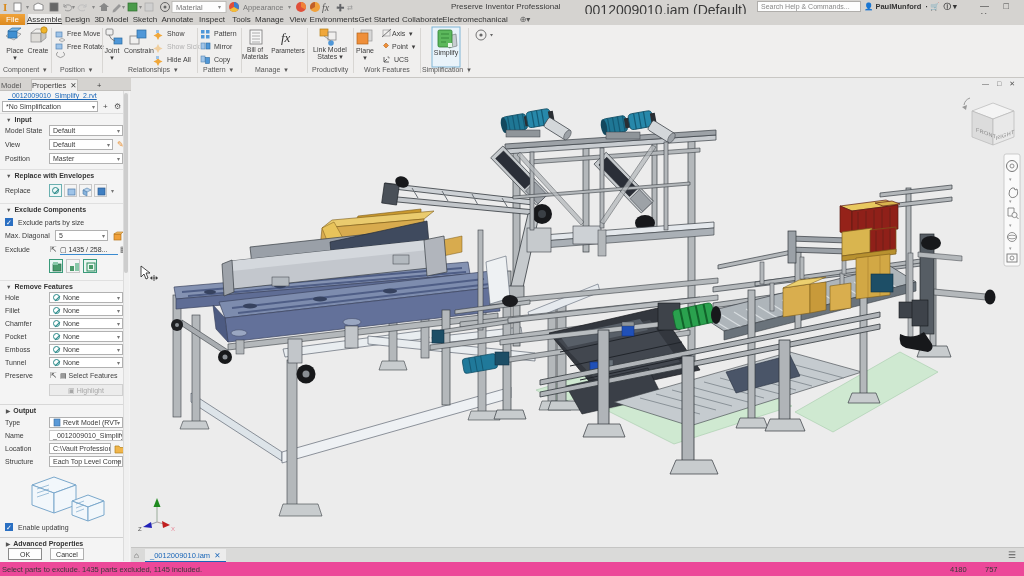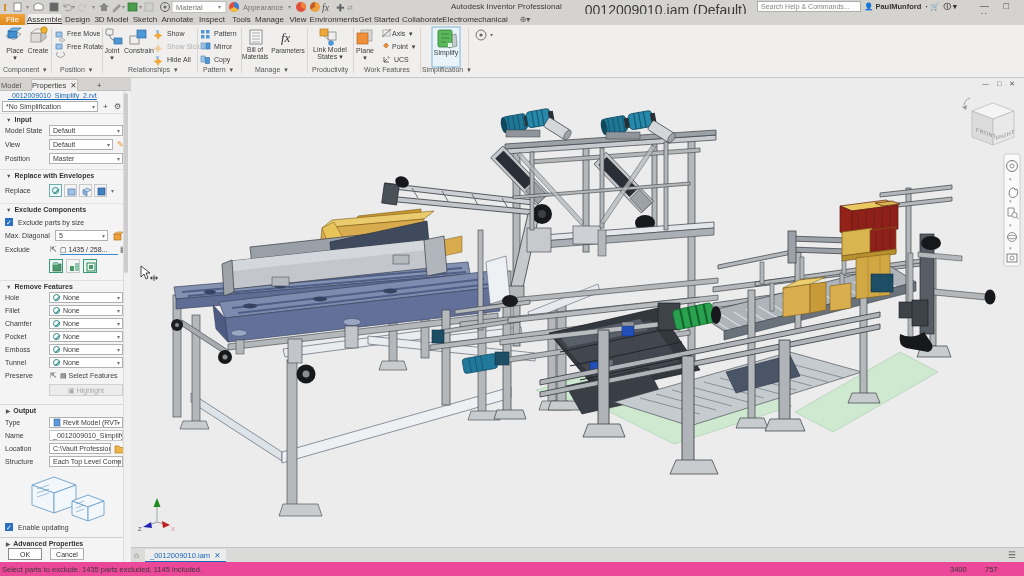--- a/index.html
+++ b/index.html
@@ -84,21 +84,21 @@
  <circle cx="301" cy="7" r="5" fill="#e04f3a"></circle>
     <path d="M301 2 a5 5 0 0 1 4.3 7.5 l-4.3 -2.5 z" fill="#f0833a"></path>
  <circle cx="315" cy="7" r="5" fill="#f0a03a"></circle>
     <path d="M315 2 a5 5 0 0 0 -4.3 7.5 l4.3 -2.5 z" fill="#c05f2a"></path>
  <text x="322" y="11" font-family="Liberation Serif,serif" font-style="italic" font-size="10" fill="#555">fx</text>
  <g font-size="7" fill="#999">
       <text x="336" y="10">➕</text>
       <text x="347" y="10">⇄</text>
     </g>
 </svg>
-<div class="abs" id="apptitle">Autodesk Inventor Professional</div>
+<div class="abs" id="apptitle">Preserve Inventor Professional</div>
 <div class="abs" id="doctitle">_0012009010.iam (Default)</div>
 <div class="abs" id="search">Search Help &amp; Commands...</div>
 <div class="abs" id="user">👤 PaulMunford &nbsp;· 🛒 &nbsp;ⓘ ▾</div>
 <div class="abs" id="winbtns">— □ ✕</div>
 
 <div class="abs" id="tabrow"></div>
 <div class="rtab abs" id="filetab" style="top:14px;width:25px;">File</div>
 <div class="rtab abs activetab" style="left:28px;top:14px;width:33px;text-decoration:underline;">Assemble</div>
 <div class="rtab abs" style="left:62px;top:14px;width:31px;">Design</div>
 <div class="rtab abs" style="left:94px;top:14px;width:35px;text-align:right;">3D Model</div>
@@ -878,15 +878,15 @@
 </div>
 
 <div class="abs" id="doctabs">
   <div style="position:absolute;left:3px;top:3px;font-size:8px;color:#555;">⌂</div>
   <div id="doctab">_0012009010.iam &nbsp;✕</div>
   <div style="position:absolute;right:8px;top:2px;font-size:9px;color:#555;">☰</div>
 </div>
 
 <div class="abs" id="statusbar">
   <span style="position:absolute;left:2px;top:3px;">Select parts to exclude. 1435 parts excluded, 1145 included.</span>
-  <span style="position:absolute;left:950px;top:3px;">3400</span>
+  <span style="position:absolute;left:950px;top:3px;">4180</span>
   <span style="position:absolute;left:985px;top:3px;">757</span>
 </div>
 
 </body></html>

